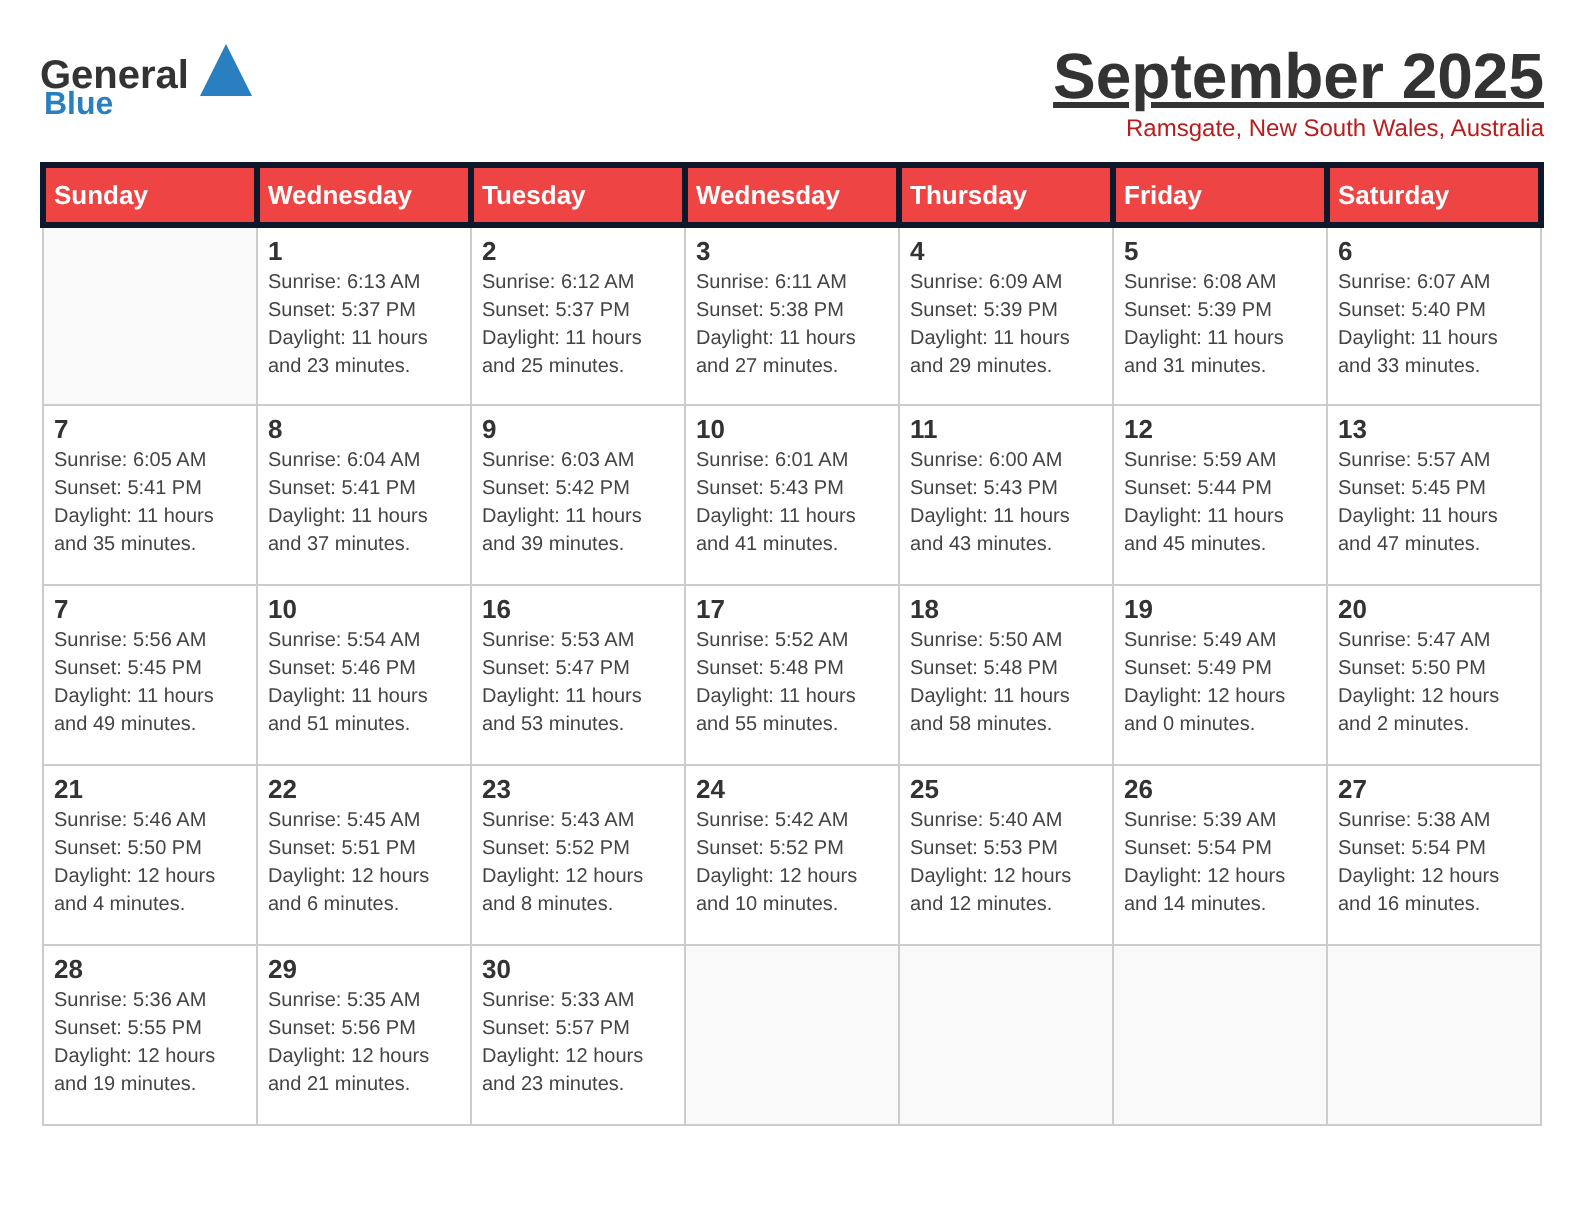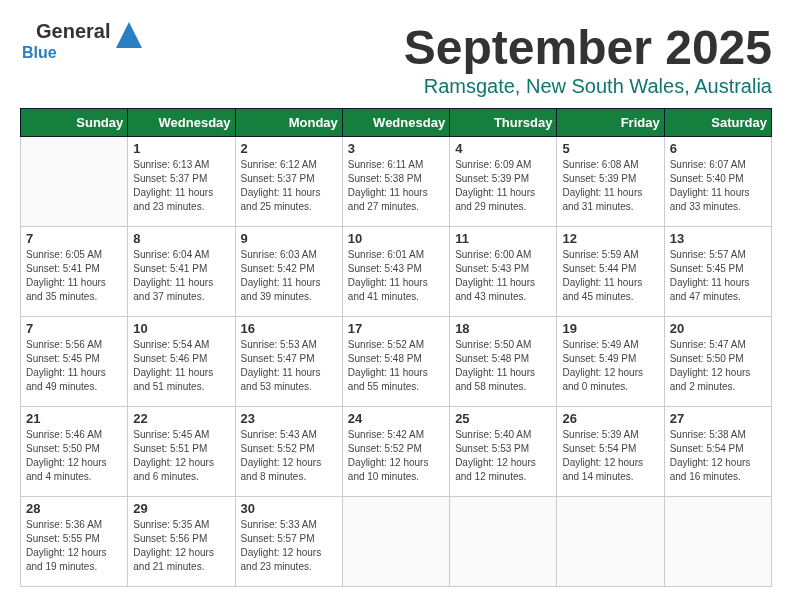--- a/index.html
+++ b/index.html
@@ -11,53 +11,53 @@
       padding: 20px;
     }
     .header {
       display: flex;
       justify-content: space-between;
       align-items: flex-start;
       margin-bottom: 10px;
     }
     .logo {
       display: flex;
-      align-items: flex-start;
-      margin-left: 16px;
+      align-items: flex-end;
     }
     .logo-icon {
       width: 30px;
       height: 30px;
       margin-left: 4px;
     }
     .title-section {
       text-align: right;
     }
     .month-title {
-      font-size: 48px;
+      font-size: 32px;
       font-weight: bold;
       color: #333;
+      text-decoration: underline;
     }
     .location-title {
-      font-size: 20px;
-      color: #0f766e;
+      font-size: 12px;
+      color: #b91c1c;
     }
     .calendar {
       width: 100%;
       border-collapse: collapse;
       font-size: 11px;
     }
     .calendar th {
-      background-color: #15803d;
+      background-color: #ef4444;
       color: white;
       padding: 6px 4px;
-      text-align: right;
+      text-align: left;
       font-size: 13px;
       font-weight: bold;
-      border: 1px solid #0f172a;
+      border: 3px solid #0f172a;
     }
     .calendar td {
       border: 1px solid #ccc;
       vertical-align: top;
       padding: 4px 5px;
       width: 14.28%;
       min-height: 80px;
       height: 90px;
     }
     .day-number {
@@ -98,21 +98,21 @@
     <div class="month-title">September 2025</div>
     <div class="location-title">Ramsgate, New South Wales, Australia</div>
   </div>
 </div>
 
 <table class="calendar">
   <thead>
     <tr>
     <th>Sunday</th>
         <th>Wednesday</th>
-        <th>Monday</th>
+        <th>Tuesday</th>
         <th>Wednesday</th>
         <th>Thursday</th>
         <th>Friday</th>
         <th>Saturday</th>
       </tr>
   </thead>
   <tbody id="calendar-body">
   <tr>
         <td class="empty-cell"></td>
         <td>

